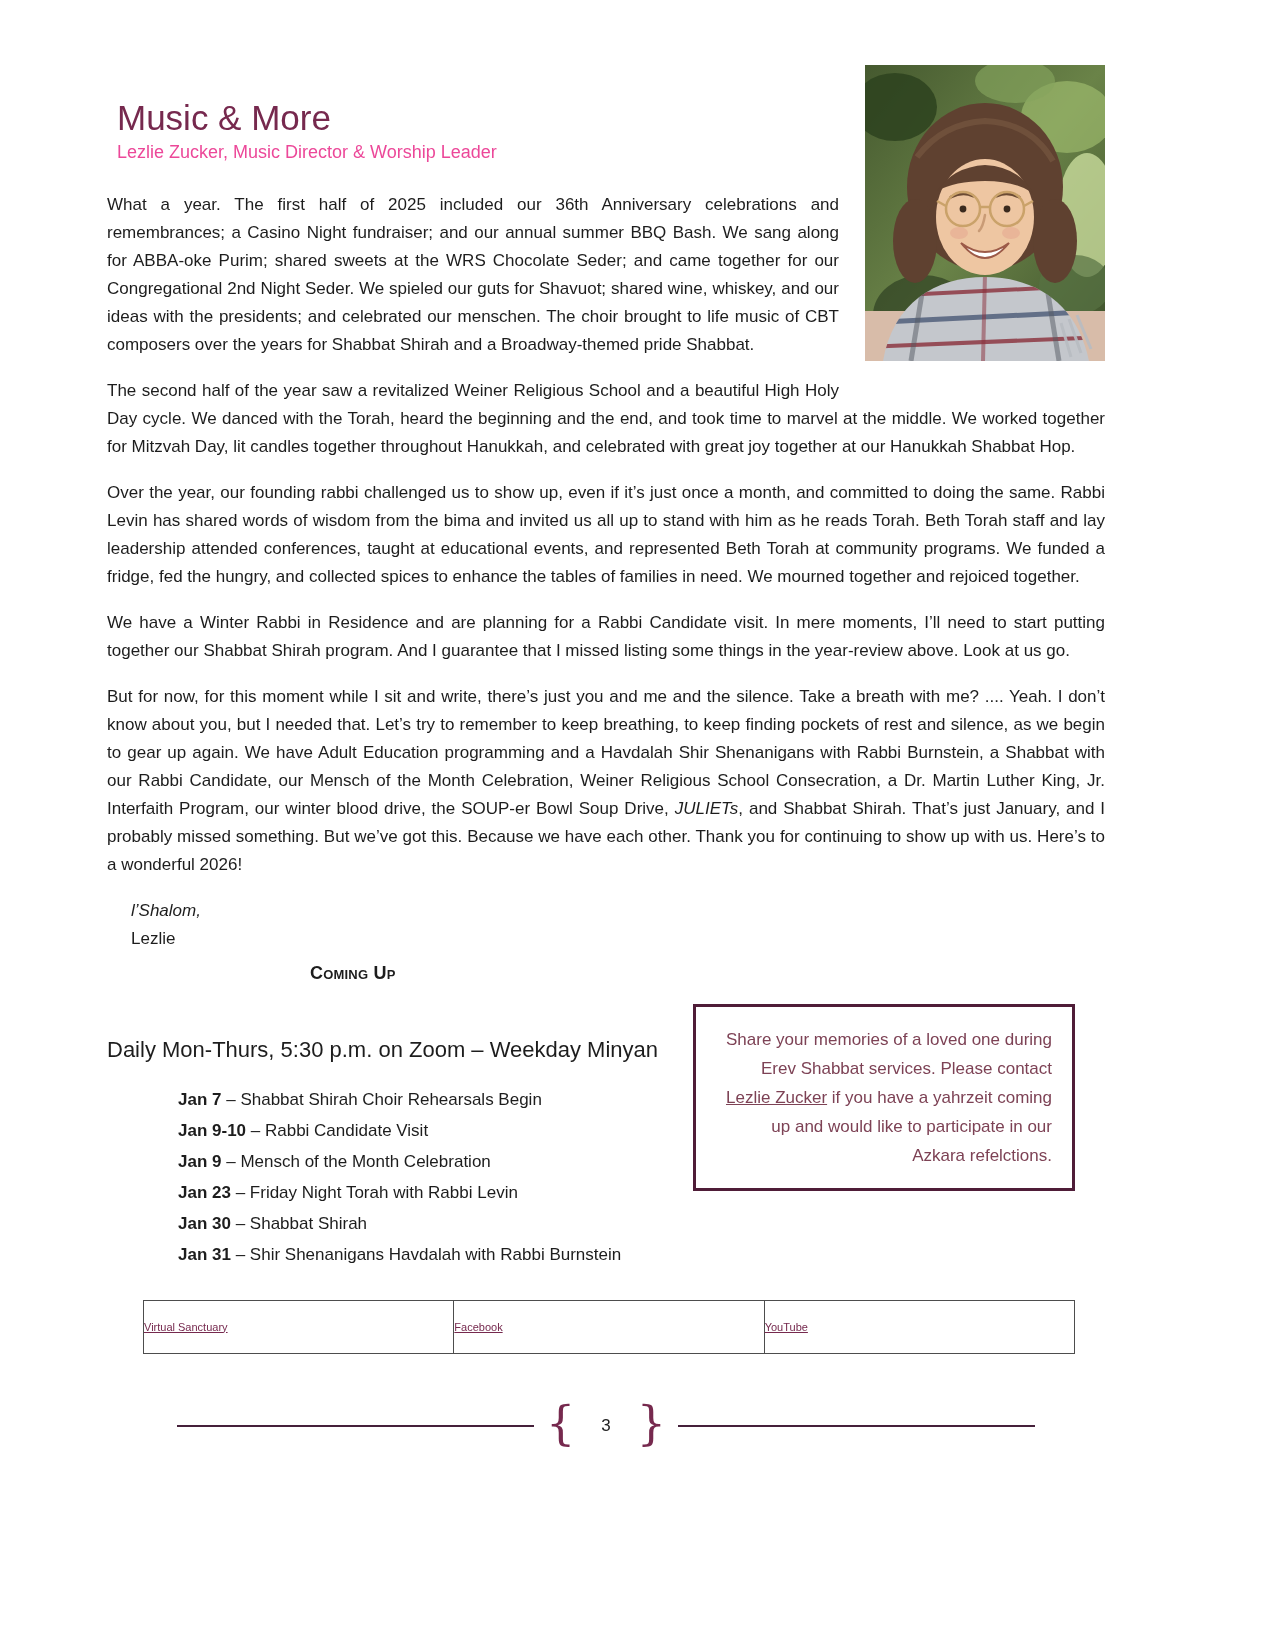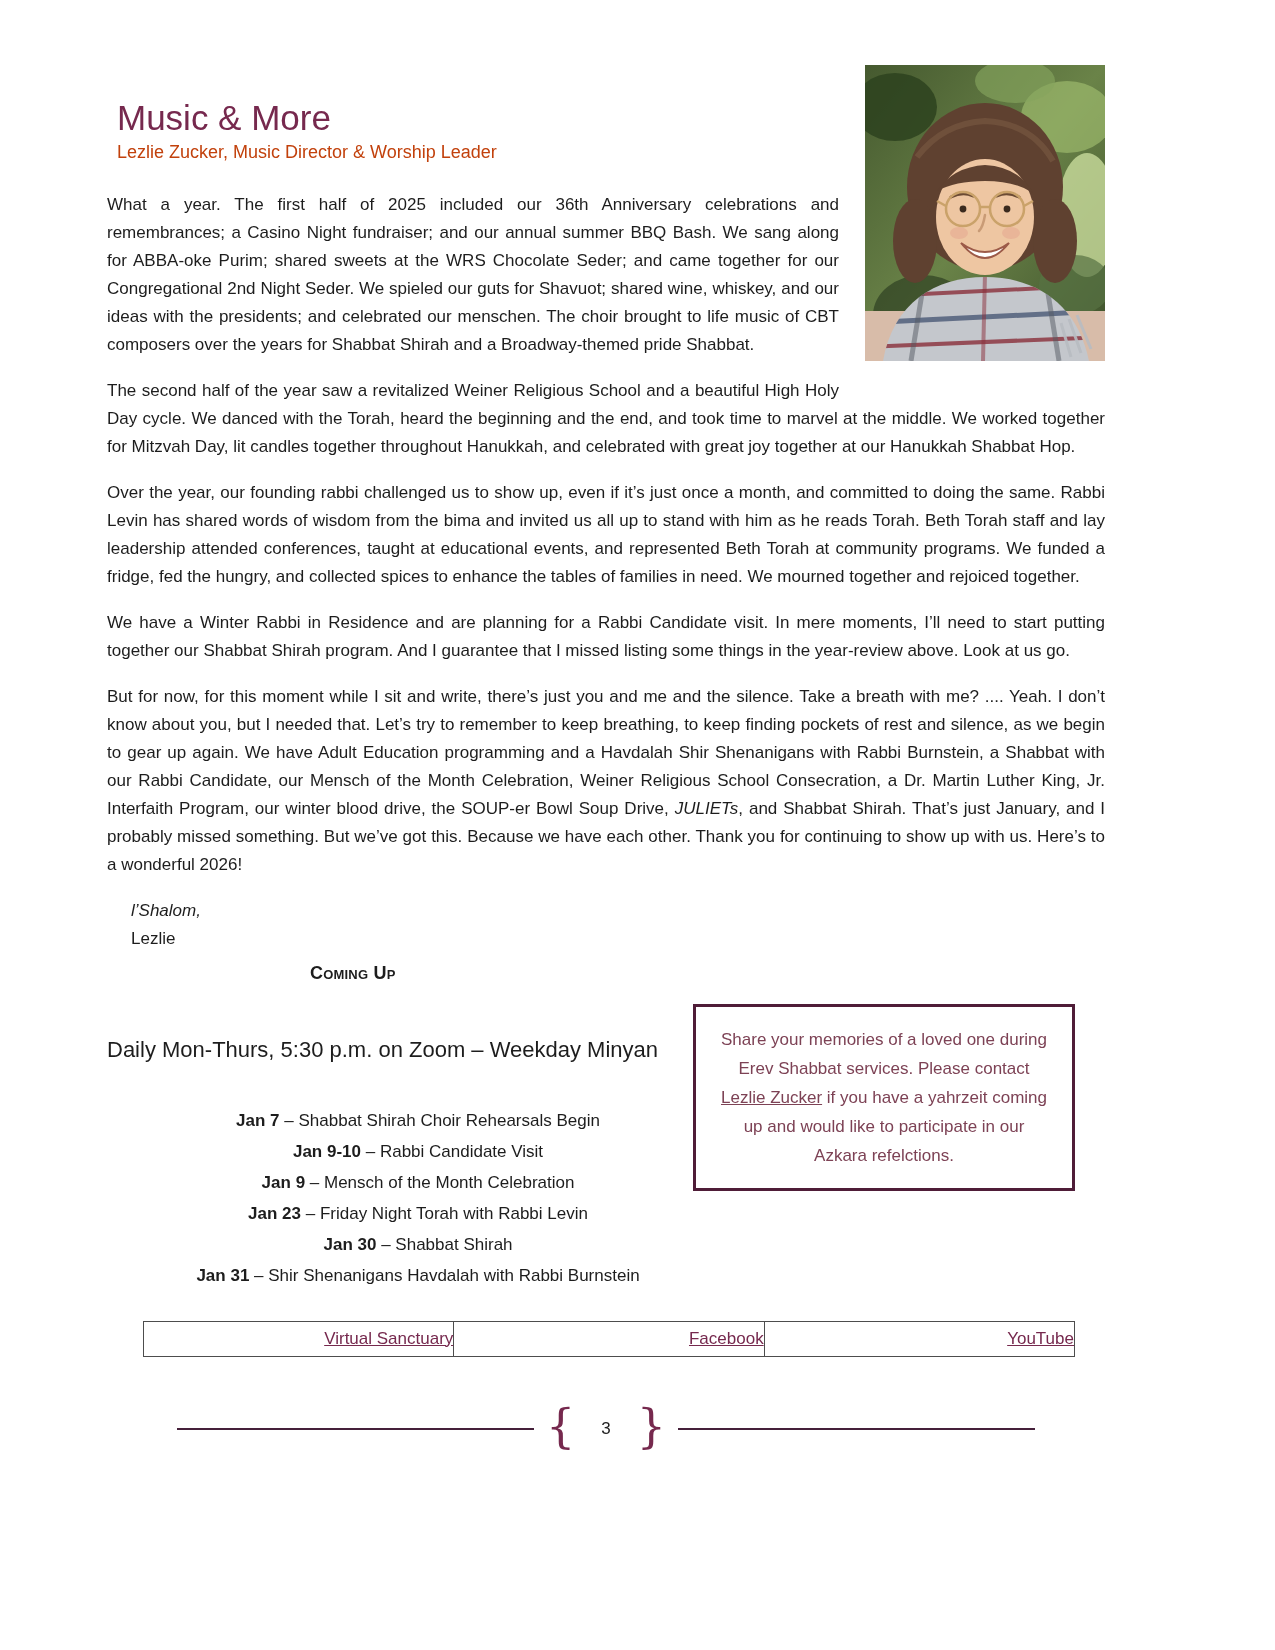--- a/index.html
+++ b/index.html
@@ -26,21 +26,21 @@
   h1.title {
     margin: 44px 0 0 10px;
     font-size: 35px;
     font-weight: 500;
     color: #76294e;
     line-height: 1.1;
   }
   .subtitle {
     margin: 4px 0 28px 10px;
     font-size: 18px;
-    color: #c2410c;
+    color: #ec4899;
   }
   .body-text p {
     margin: 0 0 18px 0;
     font-size: 17px;
     line-height: 28px;
     text-align: justify;
   }
   .body-text p .it { font-style: italic; }
   .signoff { font-size: 17px; line-height: 28px; margin-bottom: 10px; margin-left: 24px; }
   .signoff .it { font-style: italic; }
@@ -51,52 +51,52 @@
     font-variant: small-caps;
     letter-spacing: .2px;
     width: fit-content;
   }
   .cu-row {
     display: flex;
     justify-content: space-between;
     align-items: flex-start;
   }
   .daily-line { font-size: 22px; line-height: 28px; margin-top: 32px; }
-  .schedule { margin: 41px 0 0 71px; font-size: 17px; line-height: 31px; text-align: center; }
+  .schedule { margin: 20px 0 0 71px; font-size: 17px; line-height: 31px; }
   .schedule .date { font-weight: 700; }
   .callout {
     box-sizing: border-box;
     width: 382px;
     margin-right: 30px;
     border: 3px solid #4f1d38;
     padding: 18px 20px;
-    text-align: center;
+    text-align: right;
     font-size: 17px;
     line-height: 29px;
     color: #7d4255;
   }
   .callout a, .callout .link {
     color: #7d4255;
     text-decoration: underline;
     cursor: pointer;
   }
   .links-bar {
     display: flex;
     width: 930px;
     margin: 30px 0 0 36px;
     border: 1px solid #4d4d4d;
   }
   .links-bar .cell {
     flex: 1;
     border-left: 1px solid #4d4d4d;
-    height: 34px;
+    height: 52px;
     display: flex;
     align-items: center;
-    justify-content: flex-end;
-    font-size: 17px;
+    justify-content: flex-start;
+    font-size: 11px;
   }
   .links-bar .cell:first-child { border-left: none; }
   .links-bar .cell span {
     color: #76294e;
     text-decoration: underline;
     cursor: pointer;
   }
   .footer {
     display: flex;
     align-items: center;

